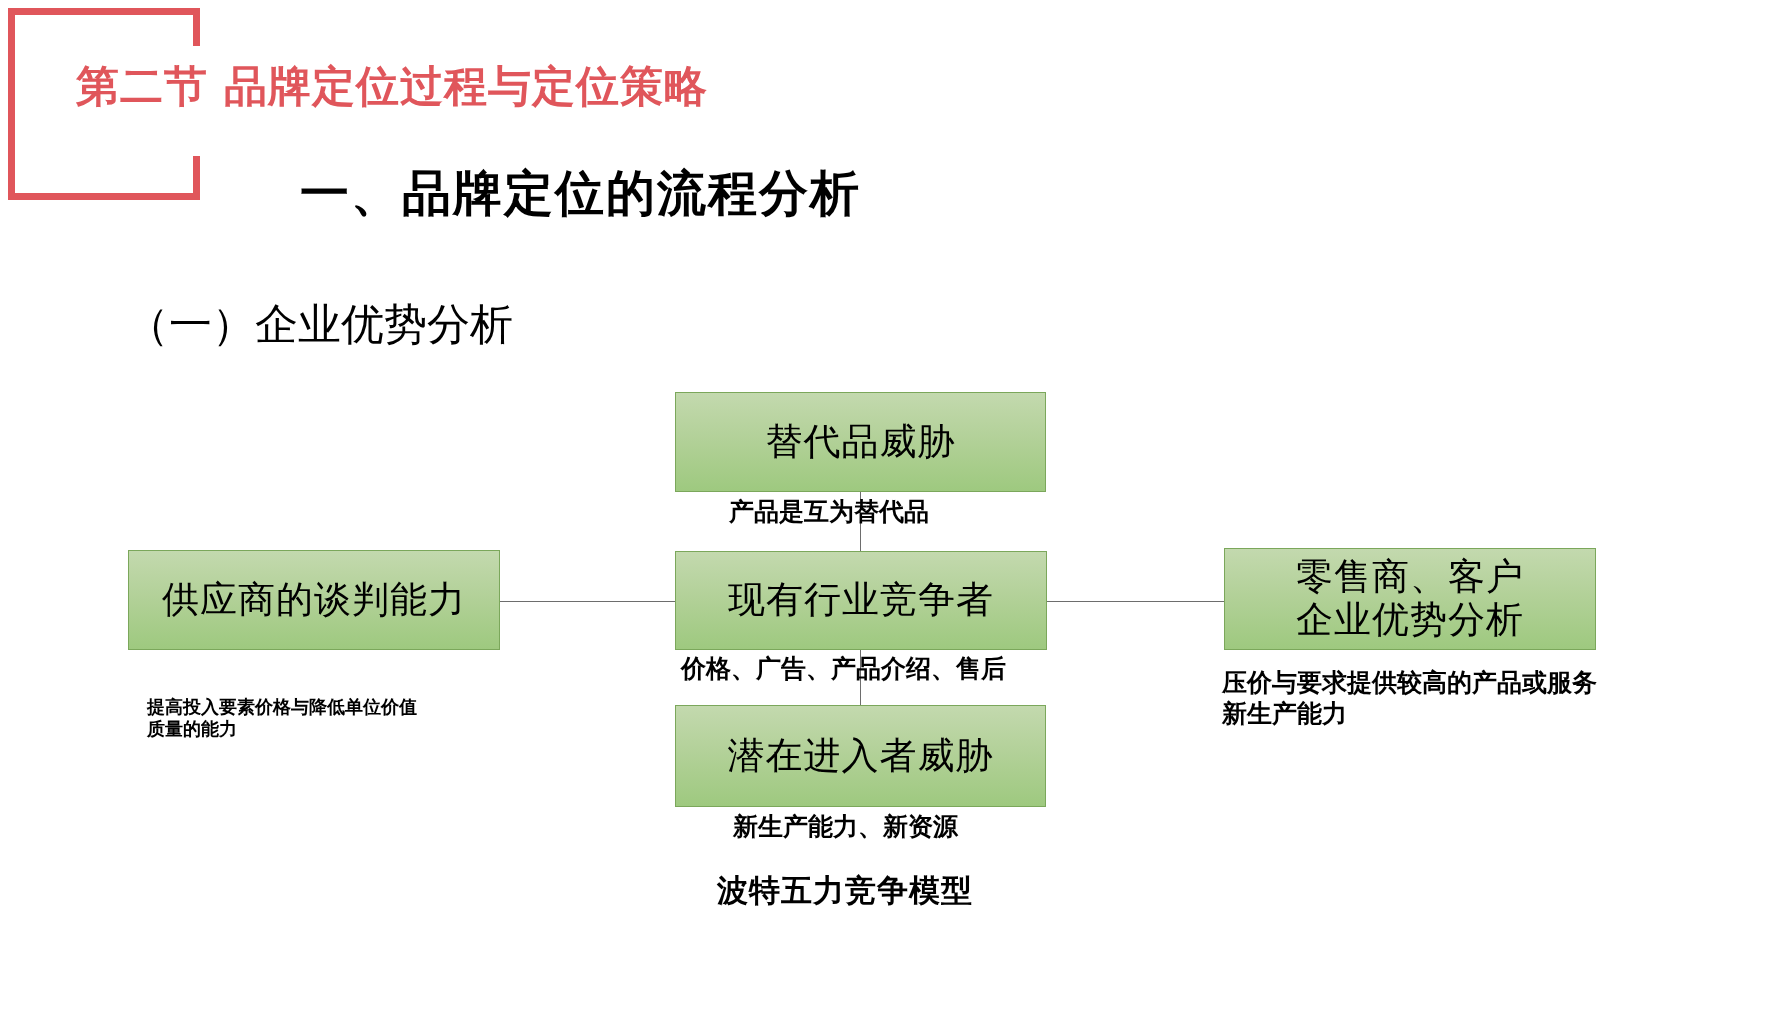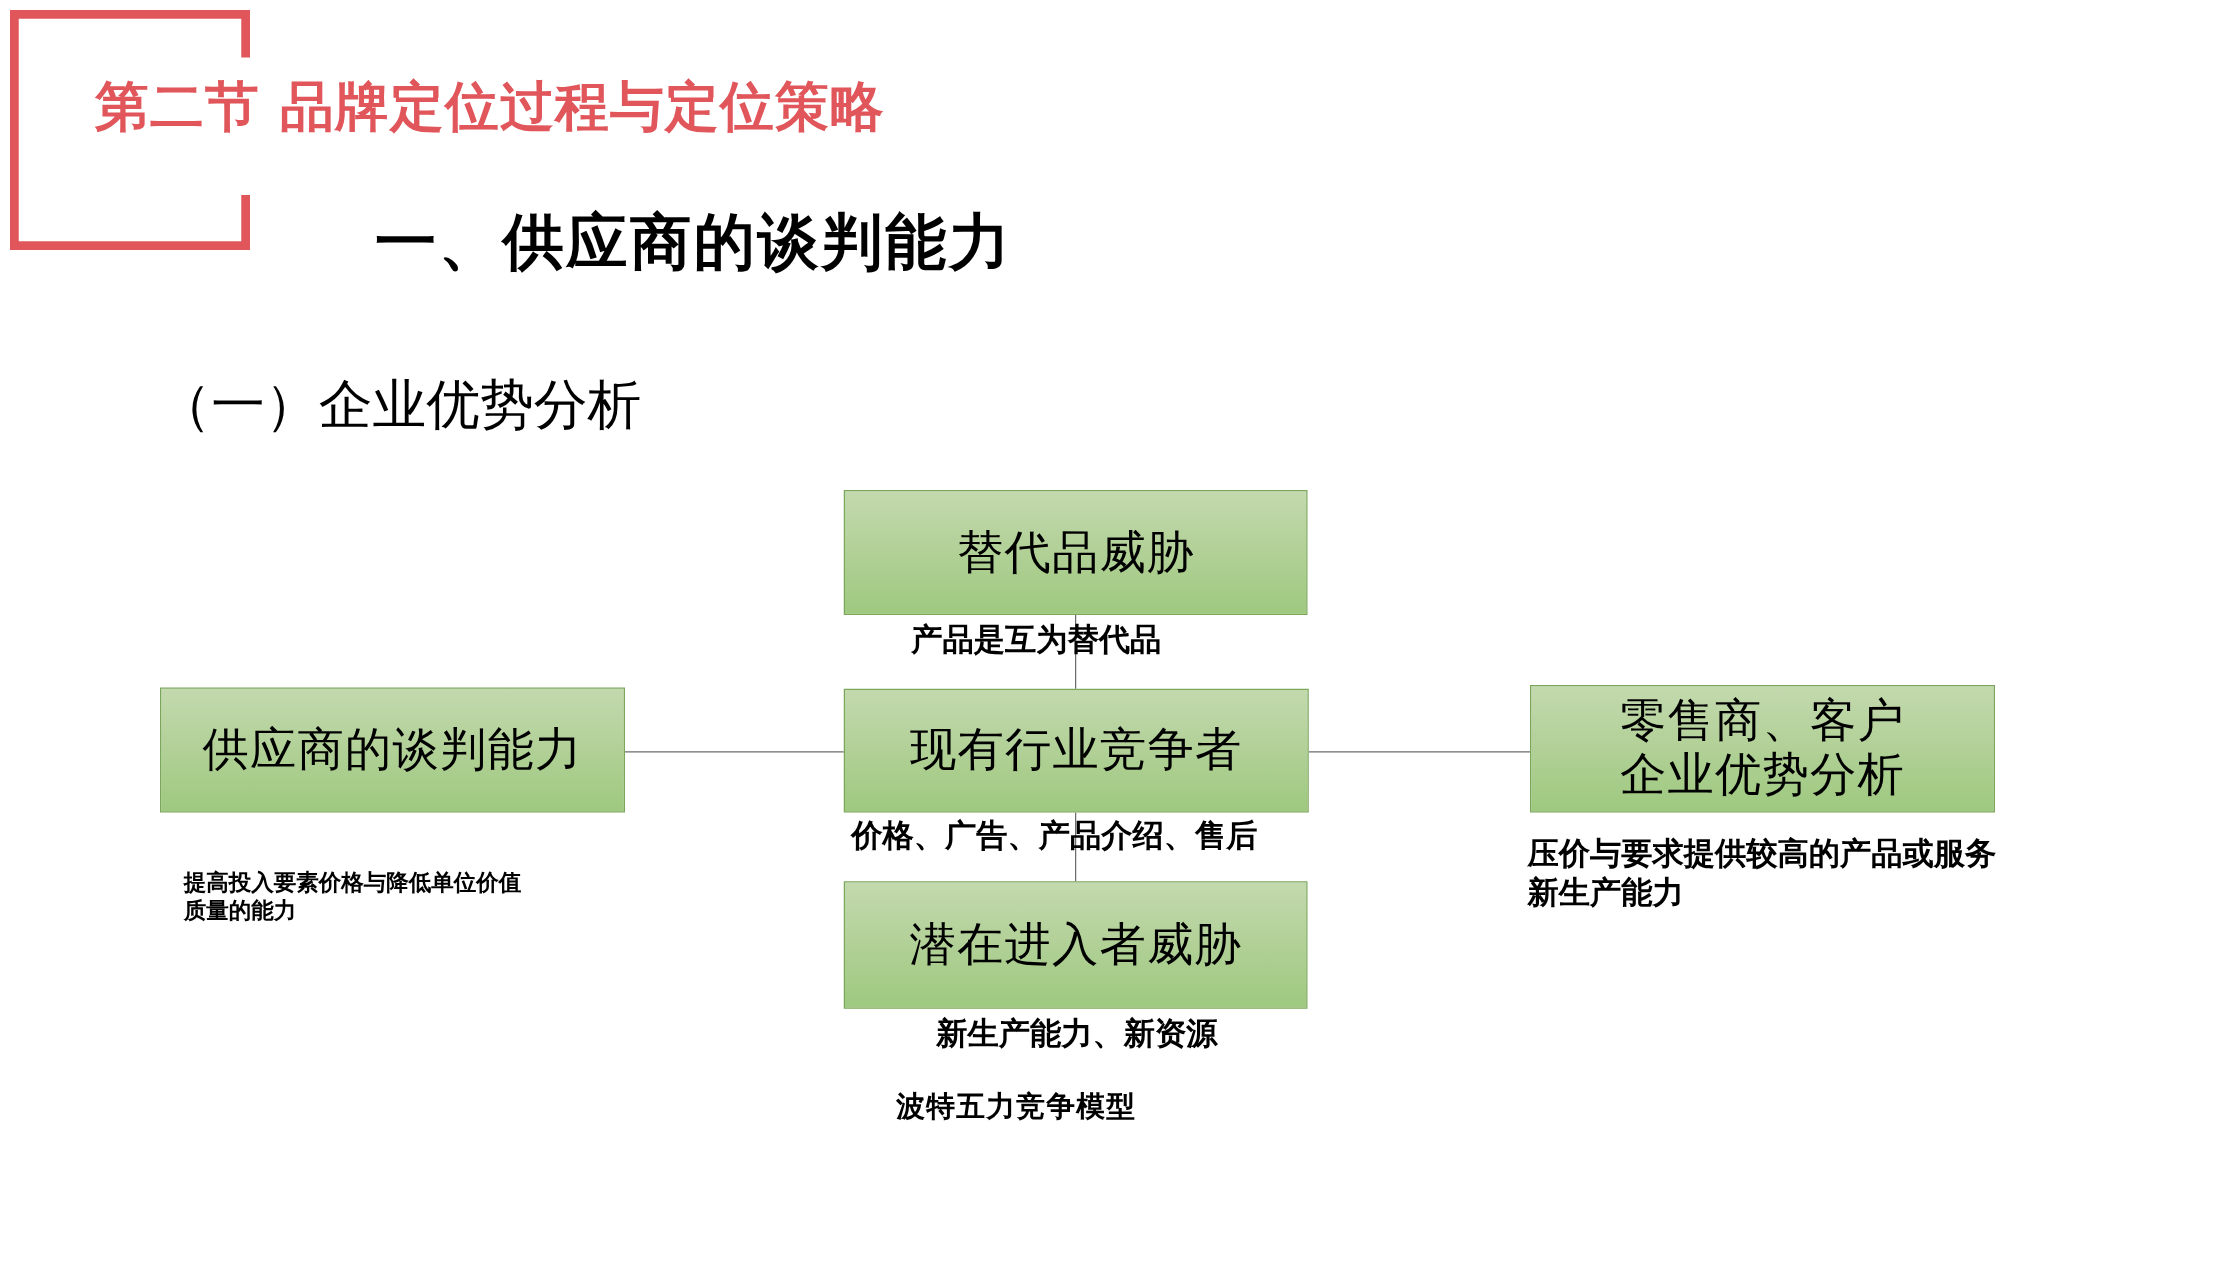--- a/index.html
+++ b/index.html
@@ -133,45 +133,45 @@
     font-size: 25px;
     line-height: 1.22;
     white-space: pre-line;
     letter-spacing: 0px;
   }
 
   #annot-substitutes { left: 729px;  top: 497px; font-size: 25px; }
   #annot-rivalry     { left: 681px;  top: 654px; font-size: 25px; }
   #annot-suppliers   { left: 121px;  top: 696px; font-size: 18px; margin-left: 26px; }
   #annot-buyers      { left: 1222px; top: 668px; font-size: 25px; }
-  #annot-entrants    { left: 733px;  top: 812px; font-size: 25px; margin-left: 16px; }
+  #annot-entrants    { left: 733px;  top: 812px; font-size: 25px; }
 
   .caption {
     position: absolute;
     left: 717px;
     top: 870px;
-    font-size: 23px;
+    font-size: 31px;
     font-weight: bold;
     color: #000000;
     letter-spacing: 1px;
     white-space: nowrap;
     font-family: "DejaVu Sans", "Liberation Sans", sans-serif;
   }
 </style>
 </head>
 <body>
 
 <div class="slide">
 
   <div class="bracket"></div>
   <div class="bracket-gap"></div>
 
   <div class="section-title">第二节 品牌定位过程与定位策略</div>
 
-  <div class="main-heading">一、供应商的谈判能力</div>
+  <div class="main-heading">一、品牌定位的流程分析</div>
 
   <div class="sub-heading">（一）企业优势分析</div>
 
   <div class="diagram">
 
     <div class="conn conn-v" id="conn-top"></div>
     <div class="conn conn-v" id="conn-bottom"></div>
     <div class="conn conn-h" id="conn-left"></div>
     <div class="conn conn-h" id="conn-right"></div>
 

